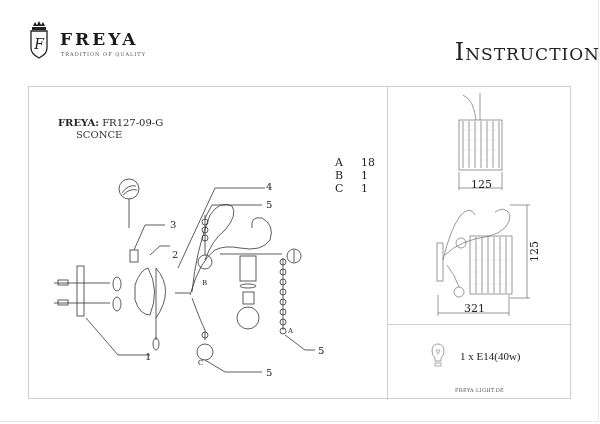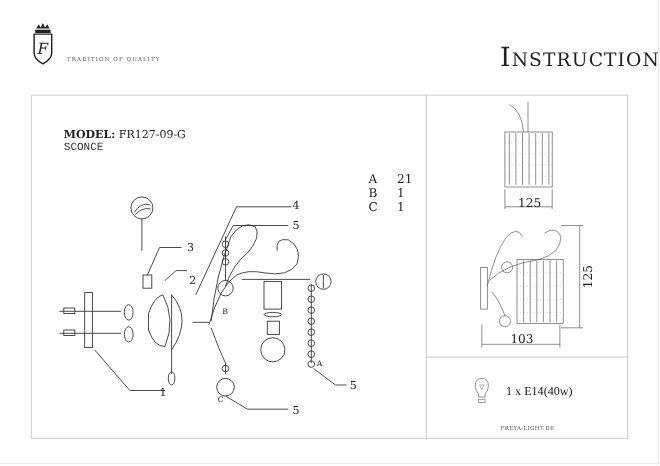--- a/index.html
+++ b/index.html
@@ -8,21 +8,21 @@
   .logo { position:absolute; left:28px; top:18px; width:130px; height:42px; }
   .logo .crest { position:absolute; left:0; top:0; width:22px; height:42px; }
   .logo .brand { position:absolute; left:32px; top:11px; font-family:"DejaVu Serif", serif; font-size:17px; letter-spacing:3px; color:#1a1a1a; font-weight:bold; }
   .logo .tagline { position:absolute; left:33px; top:33px; font-family:"DejaVu Serif", serif; font-size:5px; letter-spacing:1px; color:#555; }
   .title { position:absolute; left:0; width:600px; top:38px; text-align:right; font-family:"DejaVu Serif", serif; font-size:24px; letter-spacing:1px; color:#222; font-variant:small-caps; }
   .main-box { position:absolute; left:28px; top:86px; width:543px; height:313px; border:1px solid #cfcfcf; box-sizing:border-box; }
   .v-divider { position:absolute; left:387px; top:86px; width:1px; height:314px; background:#cfcfcf; }
   .h-divider { position:absolute; left:387px; top:324px; width:185px; height:1px; background:#cfcfcf; }
   .model { position:absolute; left:58px; top:117px; font-size:10px; color:#222; }
   .model b { font-variant:small-caps; }
-  .type { position:absolute; left:58px; top:129px; font-size:10px; color:#333; font-variant:small-caps;font-family:Liberation Mono, monospace; }
+  .type { position:absolute; left:76px; top:129px; font-size:10px; color:#333; font-variant:small-caps; }
   .parts { position:absolute; left:335px; top:156px; font-size:11px; line-height:13px; color:#222; }
   .parts .row { display:flex; }
   .parts .k { width:26px; }
   .diagram { position:absolute; left:40px; top:160px; width:320px; height:230px; }
   .dim { position:absolute; font-size:11px; color:#222; }
   .bulb-icon { position:absolute; left:431px; top:343px; width:14px; height:25px; }
   .bulb-spec { position:absolute; left:460px; top:350px; font-family:Liberation Serif, serif; font-size:11px; color:#222; }
   .site { position:absolute; left:0; width:185px; margin-left:387px; top:387px; text-align:center; font-size:5px; color:#555; letter-spacing:0.3px; }
   svg { overflow:visible; }
 </style>
@@ -31,39 +31,40 @@
 
 <div class="outer-frame"></div>
 
 <div class="logo">
   <svg class="crest" viewBox="0 0 22 42" width="22" height="42">
     <path d="M5 8 L7 4 L9 7 L11 3 L13 7 L15 4 L17 8 Z" fill="#222"></path>
     <rect x="4" y="9" width="14" height="3" fill="#222"></rect>
     <path d="M3 13 H19 V30 Q19 36 11 40 Q3 36 3 30 Z" fill="none" stroke="#222" stroke-width="1.3"></path>
     <text x="11" y="31" text-anchor="middle" font-family="DejaVu Serif, serif" font-size="14" font-style="italic" fill="#222">F</text>
   </svg>
+  <div class="brand">FREYA</div>
   <div class="tagline">TRADITION OF QUALITY</div>
 </div>
 
 <div class="title">Instruction</div>
 
 <div class="main-box"></div>
 <div class="v-divider"></div>
 <div class="h-divider"></div>
 
 <div class="model">
-  <b>MODEL:</b>
+  <b>FREYA:</b>
   <span>FR127-09-G</span>
 </div>
 <div class="type">SCONCE</div>
 
 <div class="parts">
   <div class="row">
       <span class="k">A</span>
-      <span>21</span>
+      <span>18</span>
     </div>
   <div class="row">
       <span class="k">B</span>
       <span>1</span>
     </div>
   <div class="row">
       <span class="k">C</span>
       <span>1</span>
     </div>
 </div>
@@ -190,21 +191,21 @@
   <g stroke="#999" stroke-width="0.4" stroke-dasharray="1,2">
     <line x1="470" y1="248" x2="512" y2="248"></line>
       <line x1="470" y1="260" x2="512" y2="260"></line>
     <line x1="470" y1="272" x2="512" y2="272"></line>
       <line x1="470" y1="284" x2="512" y2="284"></line>
   </g>
 </svg>
 
 <div class="dim" style="left:471px;top:178px;">125</div>
 <div class="dim" style="left:528px;top:244px;transform:rotate(-90deg);transform-origin:left top;top:262px;">125</div>
-<div class="dim" style="left:464px;top:302px;">103</div>
+<div class="dim" style="left:464px;top:302px;">321</div>
 
 <svg class="bulb-icon" viewBox="0 0 14 25" width="14" height="25">
   <path d="M7 1 Q1 1 1 8 Q1 12 4 15 L4 18 L10 18 L10 15 Q13 12 13 8 Q13 1 7 1 Z" fill="none" stroke="#888" stroke-width="0.8"></path>
   <path d="M5 7 L9 7 L7 11 Z" fill="none" stroke="#888" stroke-width="0.6"></path>
   <rect x="4" y="20" width="6" height="3" fill="none" stroke="#888" stroke-width="0.7"></rect>
 </svg>
 <div class="bulb-spec">1 x E14(40w)</div>
 <div class="site">FREYA-LIGHT.DE</div>
 
 </body></html>

